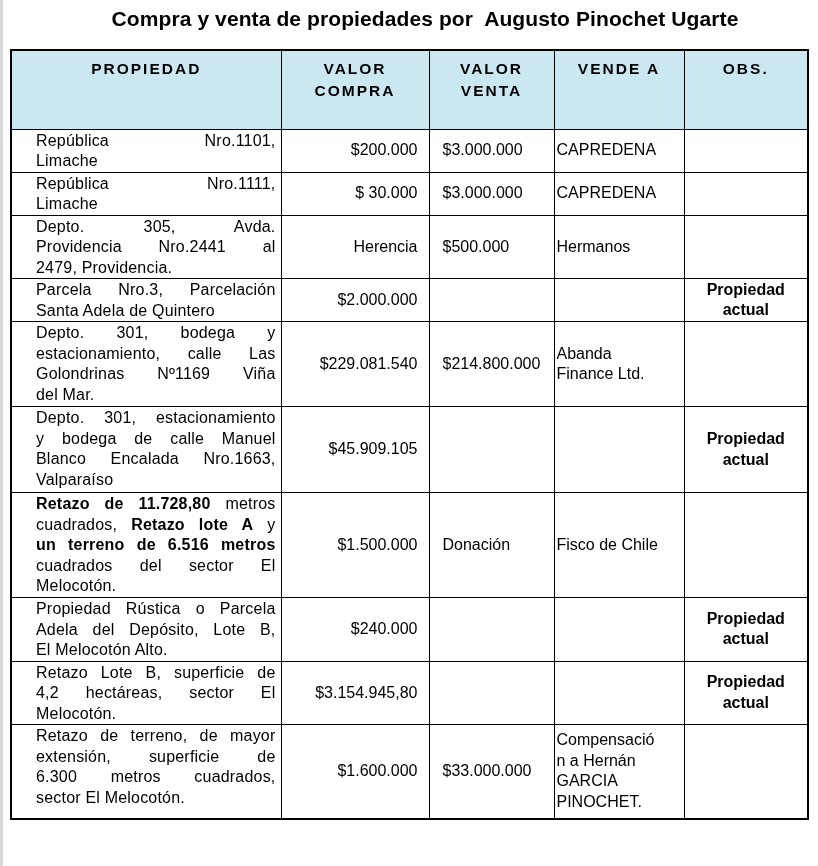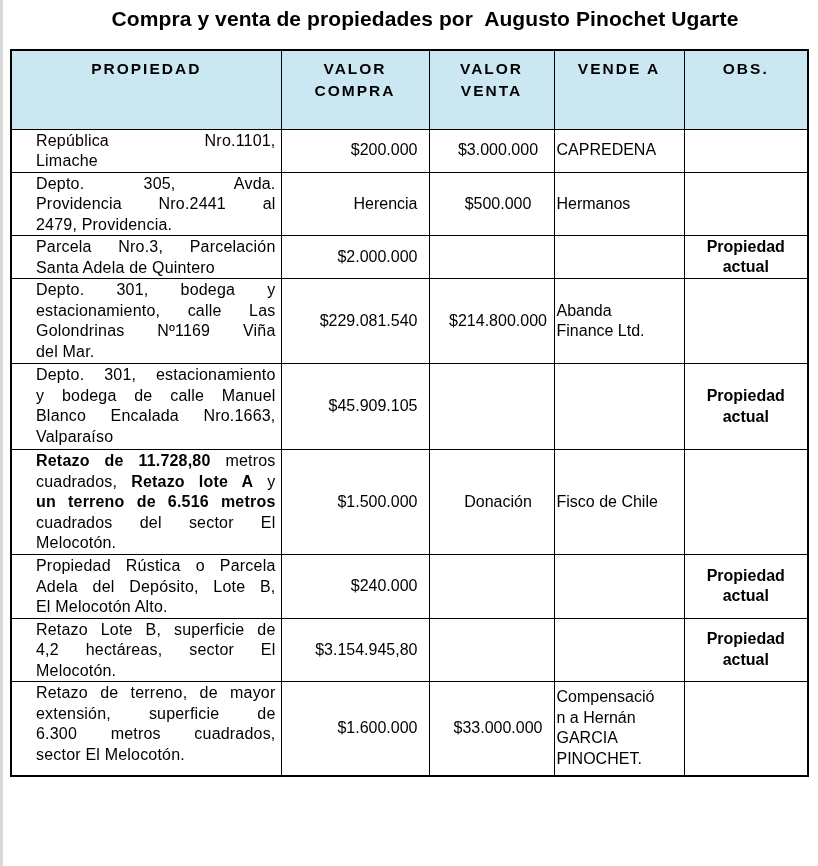--- a/index.html
+++ b/index.html
@@ -58,21 +58,21 @@
   }
   td.propiedad {
     vertical-align: top;
     padding: 1px 5px 0 24px;
     letter-spacing: 0.2px;
   }
   .pline { text-align: justify; text-align-last: justify; }
   .pline.last { text-align-last: left; }
   td.compra { text-align: right; padding-right: 11px; }
   td.compra.top { vertical-align: top; padding-top: 1px; }
-  td.venta { text-align: center; padding-left: 13px; }
+  td.venta { padding-left: 13px; }
   td.vende { white-space: pre-line; padding: 0 2px; }
   td.obs { text-align: center; white-space: pre-line; font-weight: bold; }
 </style>
 </head>
 <body>
 
 <div class="scan-edge"></div>
 
 <div class="doc-title">Compra y venta de propiedades por  Augusto Pinochet Ugarte</div>
 
@@ -99,20 +99,30 @@
       <tr style="height: 41px;">
         <td class="propiedad">
           <div class="pline"><span>República Nro.1101,</span></div>
           <div class="pline last"><span>Limache</span></div>
         </td>
         <td class="compra">$200.000</td>
         <td class="venta">$3.000.000</td>
         <td class="vende">CAPREDENA</td>
         <td class="obs"></td>
       </tr>
+      <tr style="height: 41px;">
+        <td class="propiedad">
+          <div class="pline"><span>República Nro.1111,</span></div>
+          <div class="pline last"><span>Limache</span></div>
+        </td>
+        <td class="compra">$ 30.000</td>
+        <td class="venta">$3.000.000</td>
+        <td class="vende">CAPREDENA</td>
+        <td class="obs"></td>
+      </tr>
       <tr style="height: 62px;">
         <td class="propiedad">
           <div class="pline"><span>Depto. 305, Avda.</span></div>
           <div class="pline"><span>Providencia Nro.2441 al</span></div>
           <div class="pline last"><span>2479, Providencia.</span></div>
         </td>
         <td class="compra">Herencia</td>
         <td class="venta">$500.000</td>
         <td class="vende">Hermanos</td>
         <td class="obs"></td>

